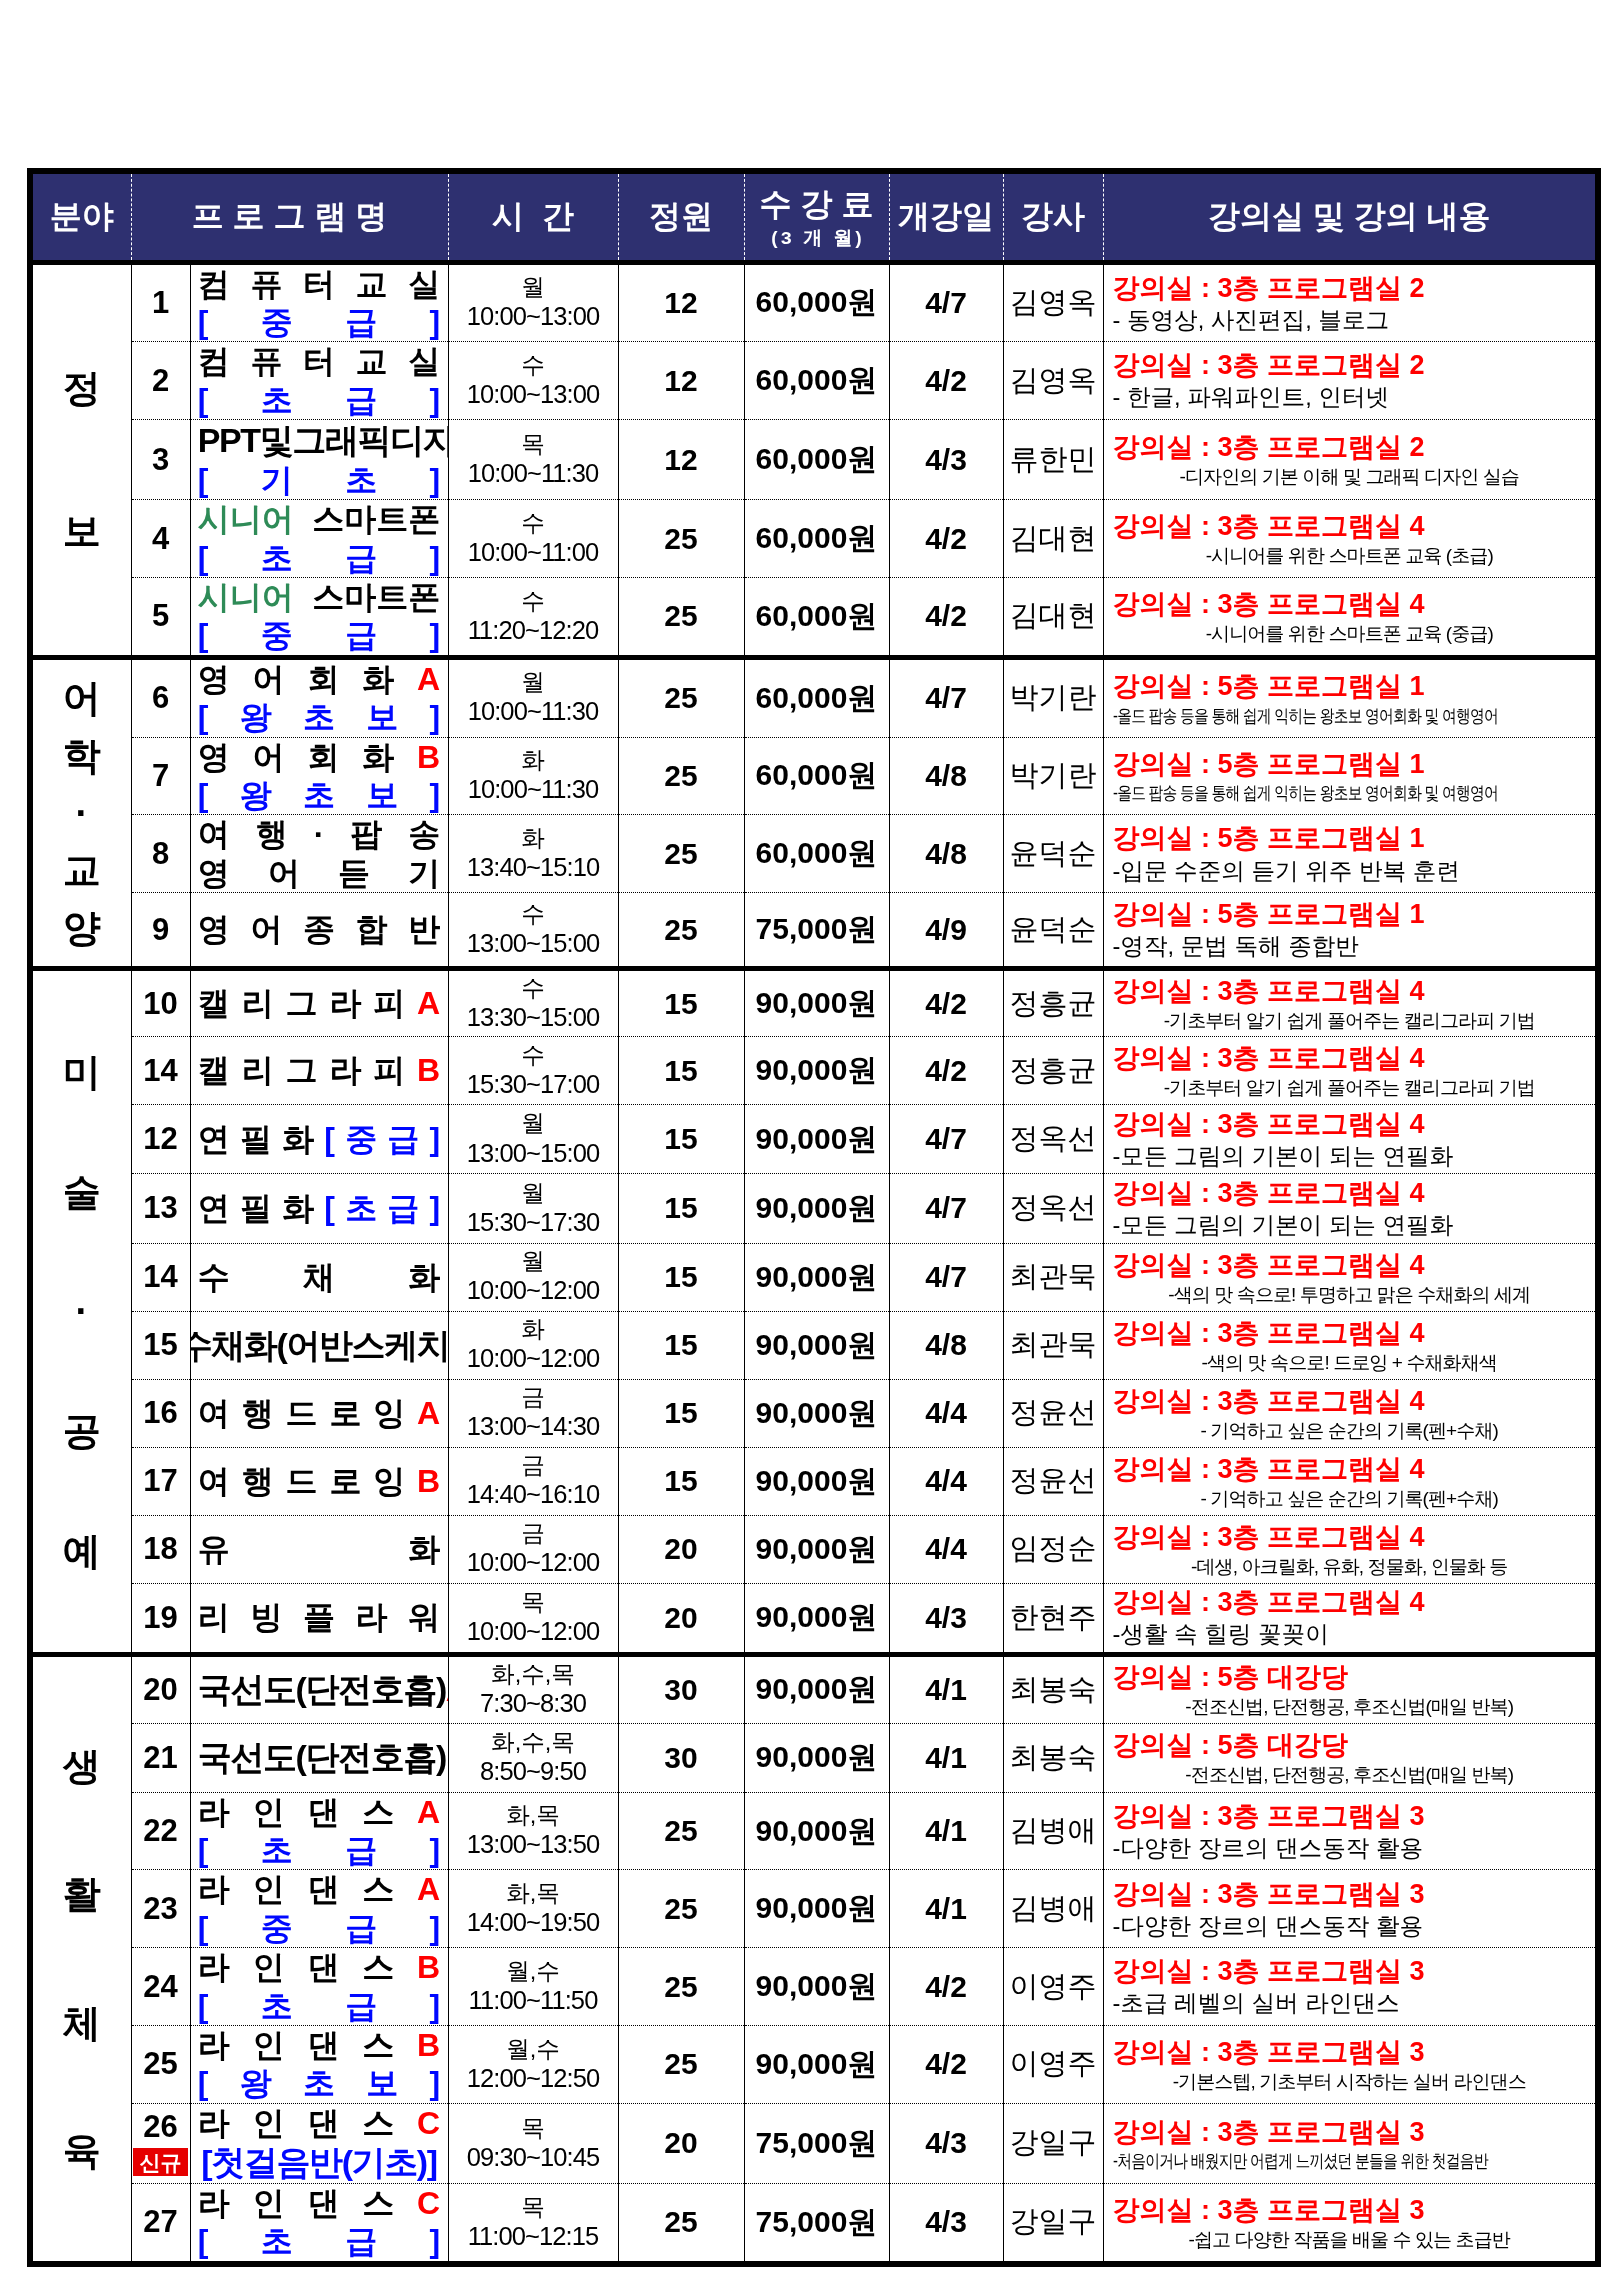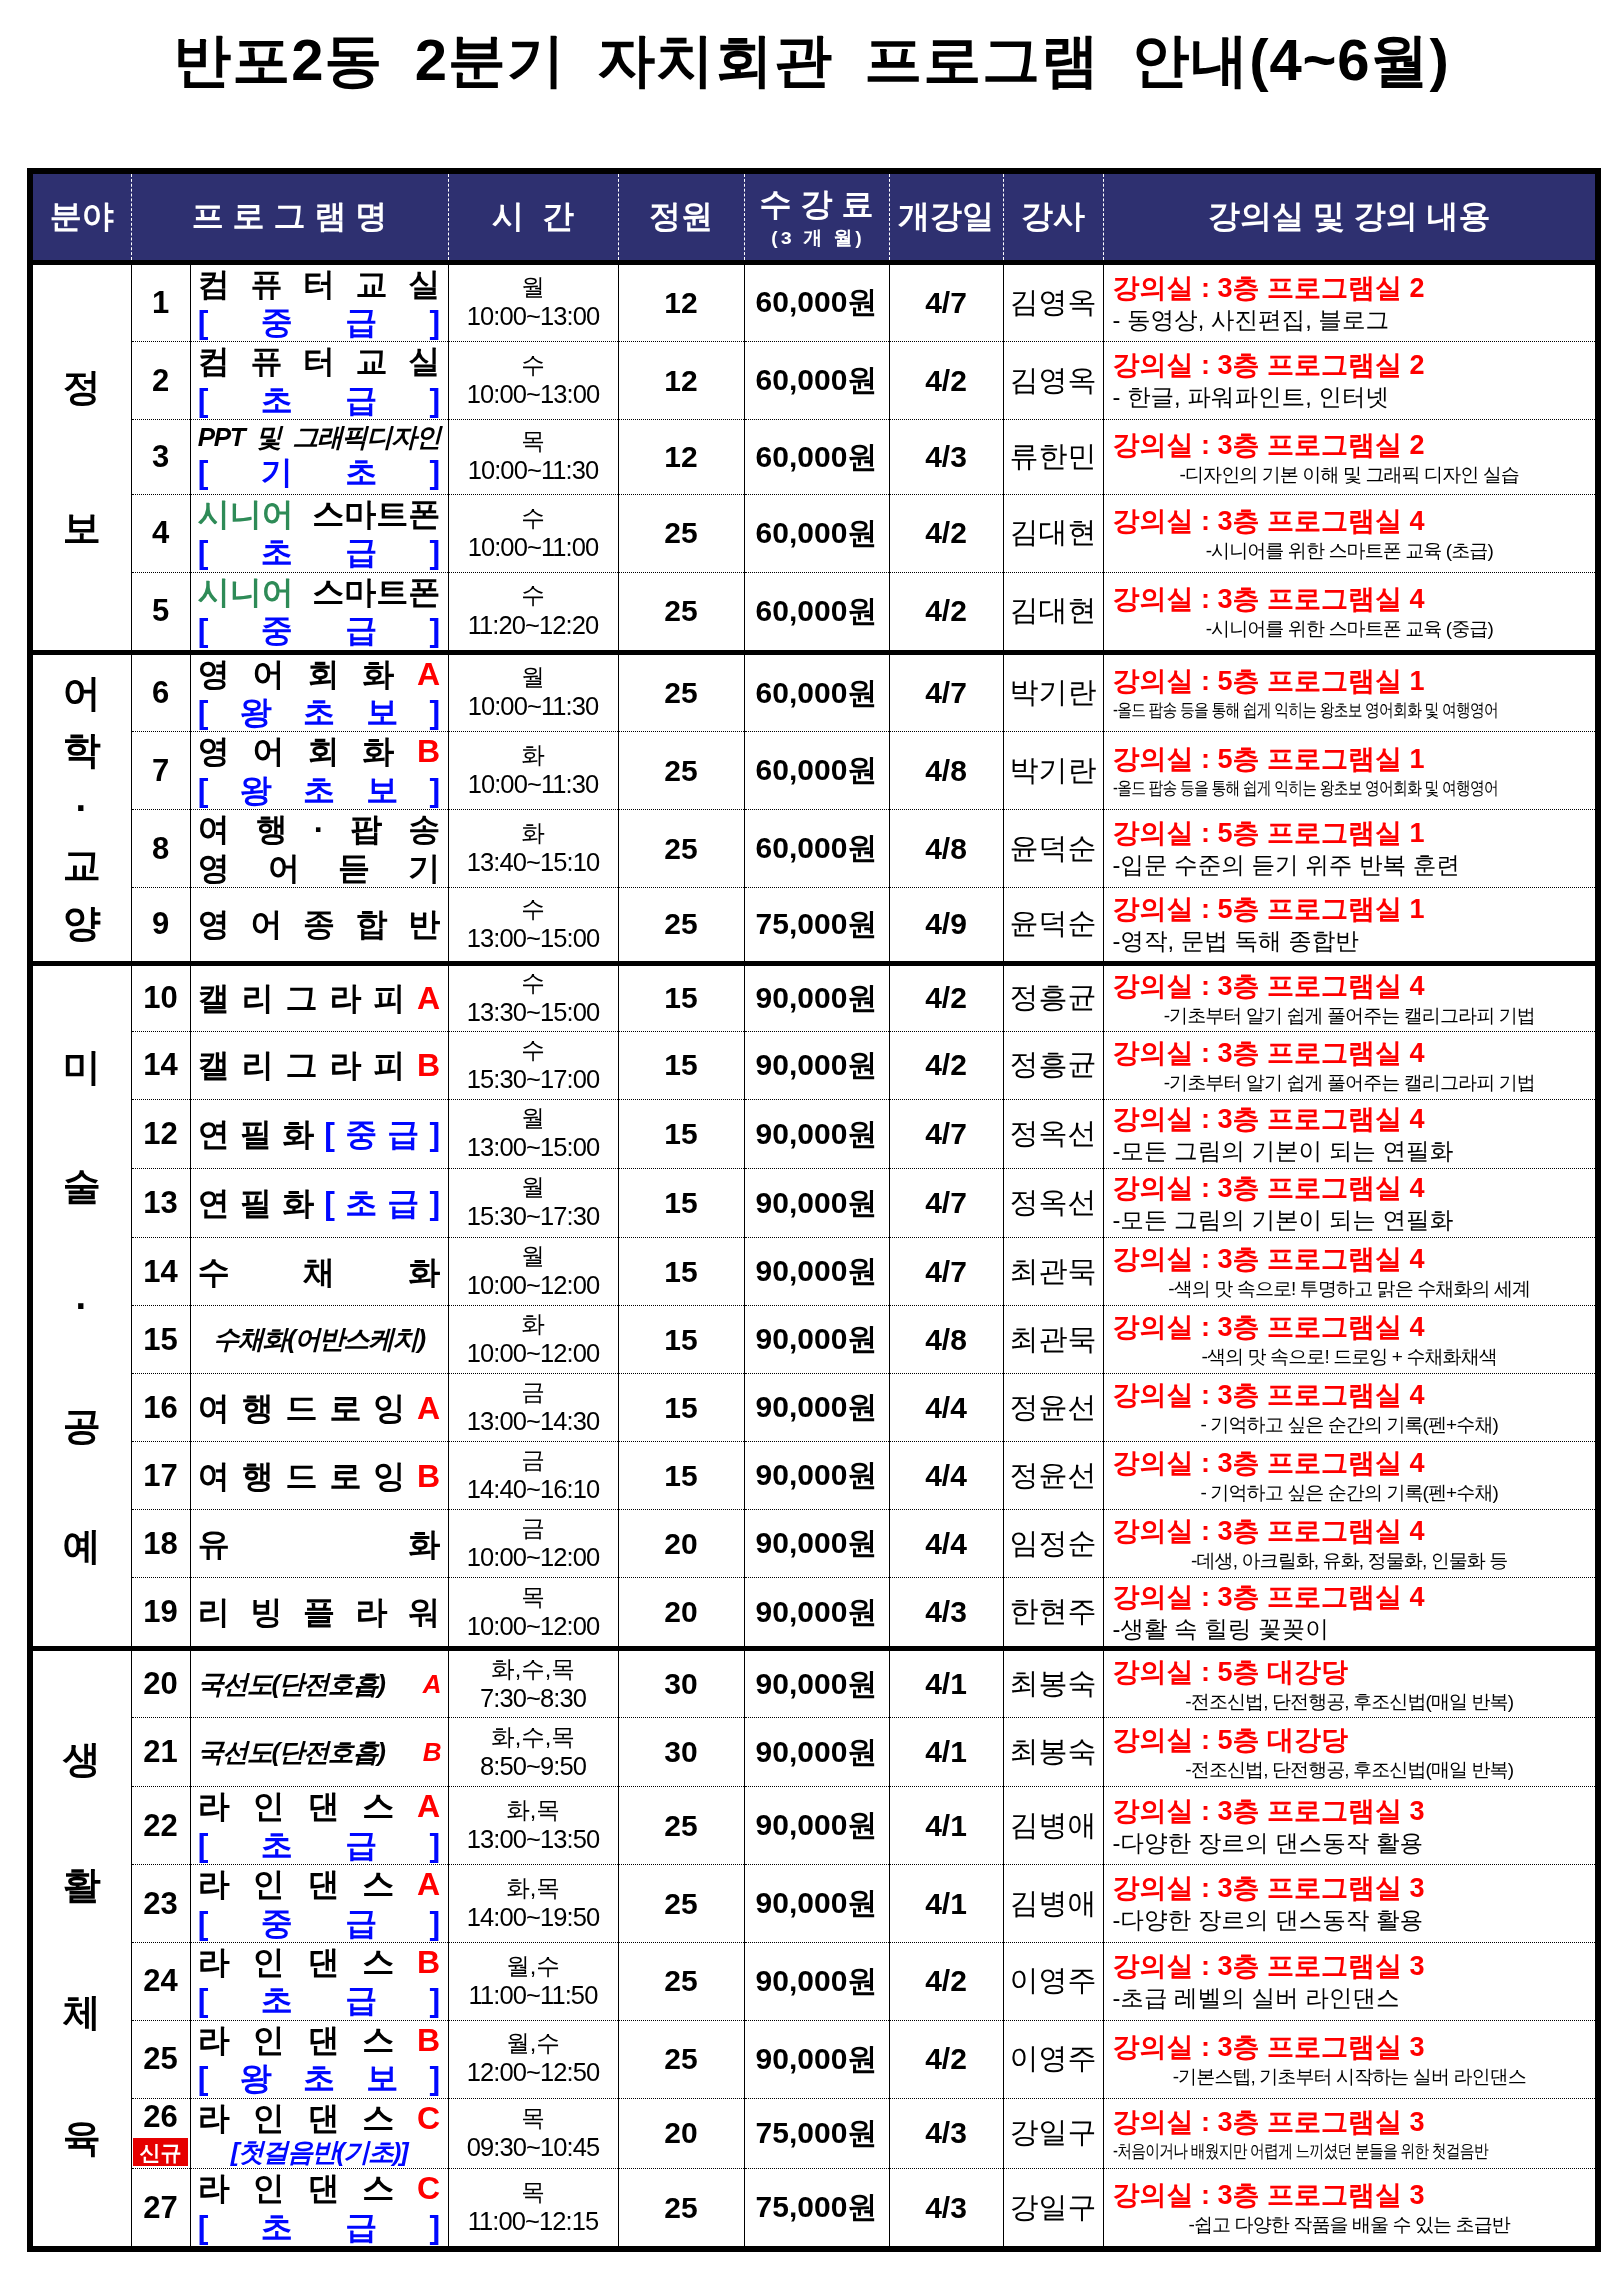--- a/index.html
+++ b/index.html
@@ -23,38 +23,37 @@
   .cat-cell{position:relative;}
   .cat-stack{position:absolute;inset:0;display:flex;flex-direction:column;justify-content:space-evenly;
              align-items:center;font-size:38px;font-weight:800;line-height:1;}
   .num{font-size:31px;font-weight:800;line-height:1.1;}
   .badge{display:inline-block;background:var(--badge_bg,#e60000);color:#ffffff;font-size:21px;font-weight:800;
          padding:2.7px 6.4px;margin-top:3.6px;line-height:1.1;}
   .pname-cell{overflow:hidden;}
   .nline{display:flex;justify-content:space-between;align-items:baseline;padding:0 7.3px;
          font-size:32px;font-weight:800;line-height:1.2;white-space:nowrap;}
   .nline.single{justify-content:center;}
-  .nline.fs29{font-size:26px;letter-spacing:-1.4px;font-style:italic;}
+  .nline.fs29{font-size:34px;letter-spacing:-1.4px;}
   .c-k{color:#000;} .c-r{color:var(--accent_red,#ff0000);}
   .c-b{color:var(--accent_blue,#0008ff);} .c-g{color:var(--accent_green,#2e8b57);}
   .day{font-size:23.6px;font-weight:400;line-height:1.15;}
   .hours{font-size:25.5px;font-weight:400;line-height:1.2;letter-spacing:-0.9px;}
   .cap,.fee-v,.start{font-size:30px;font-weight:800;}
   .teacher{font-size:29px;font-weight:400;}
   .content-cell{text-align:left;padding:1.8px 9px;overflow:hidden;}
   .room{color:var(--accent_red,#ff0000);font-size:27px;font-weight:800;line-height:1.3;white-space:nowrap;}
   .desc{font-size:23.6px;line-height:1.25;white-space:nowrap;}
   .desc.sm{font-size:19px;letter-spacing:-0.9px;text-align:center;}
   .desc.xs{font-size:18px;letter-spacing:-0.9px;transform:scaleX(.82);transform-origin:left center;}
 </style>
 </head>
 <body>
 
 <div class="page">
-  <h1 class="title">반포2동 2분기 자치회관 프로그램 안내(4~6월)</h1>
 
   <table class="prog">
     <colgroup>
       <col style="width:101px">
         <col style="width:59px">
         <col style="width:258px">
       <col style="width:170px">
         <col style="width:126px">
         <col style="width:145px">
       <col style="width:114px">

